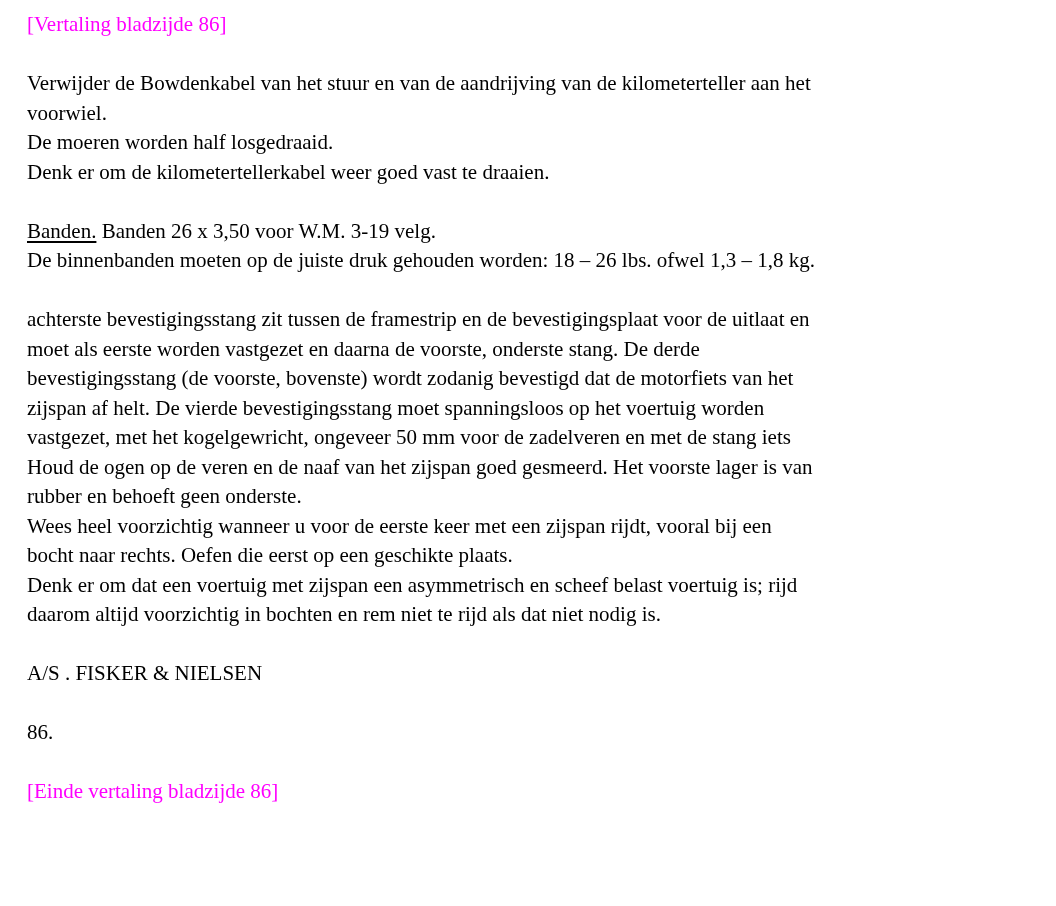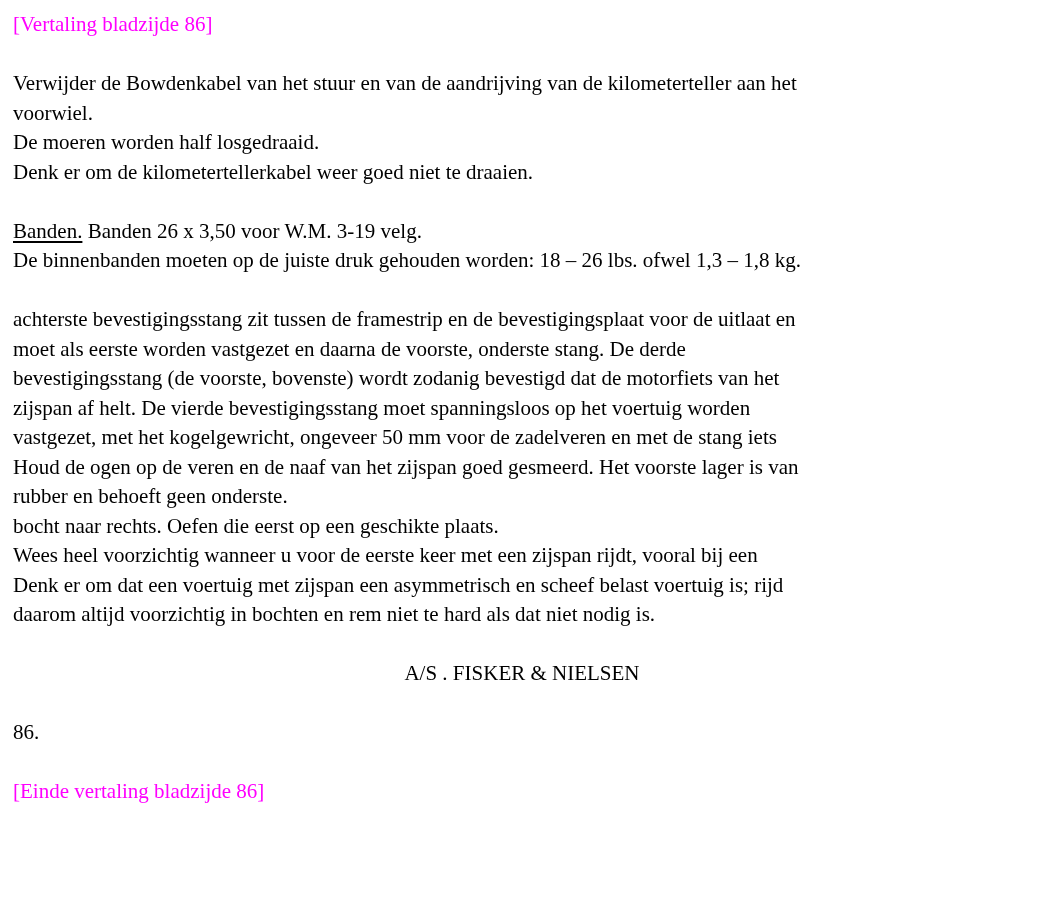--- a/index.html
+++ b/index.html
@@ -12,66 +12,66 @@
     height: 906px;
     overflow: hidden;
     font-family: "Liberation Serif", "DejaVu Serif", serif;
     font-size: 21px;
     color: #000000;
   }
   .doc-page {
     box-sizing: border-box;
     width: 1056px;
     height: 906px;
-    padding: 10px 25px 0 13px;
+    padding: 10px 25px 0 27px;
   }
   .line {
     line-height: 29.5px;
     height: 29.5px;
     white-space: pre;
   }
   .line.blank {
     height: 29.5px;
   }
   .line.marker {
     color: var(--marker-color, #ff00ff);
   }
   .line.center {
-    text-align: center;
+    text-align: left;
     white-space: normal;
   }
   .u {
     text-decoration: underline;
     text-underline-offset: 3px;
   }
 </style>
 </head>
 <body style="background: rgb(255, 255, 255); color: rgb(0, 0, 0);">
 
 <div class="doc-page">
     <div class="line marker"><span>[Vertaling bladzijde 86]</span></div>
     <div class="line blank"></div>
     <div class="line"><span>Verwijder de Bowdenkabel van het stuur en van de aandrijving van de kilometerteller aan het</span></div>
     <div class="line"><span>voorwiel.</span></div>
     <div class="line"><span>De moeren worden half losgedraaid.</span></div>
-    <div class="line"><span>Denk er om de kilometertellerkabel weer goed niet te draaien.</span></div>
+    <div class="line"><span>Denk er om de kilometertellerkabel weer goed vast te draaien.</span></div>
     <div class="line blank"></div>
     <div class="line"><span class="u">Banden.</span><span> Banden 26 x 3,50 voor W.M. 3-19 velg.</span></div>
     <div class="line"><span>De binnenbanden moeten op de juiste druk gehouden worden: 18 – 26 lbs. ofwel 1,3 – 1,8 kg.</span></div>
     <div class="line blank"></div>
     <div class="line"><span>achterste bevestigingsstang zit tussen de framestrip en de bevestigingsplaat voor de uitlaat en</span></div>
     <div class="line"><span>moet als eerste worden vastgezet en daarna de voorste, onderste stang. De derde</span></div>
     <div class="line"><span>bevestigingsstang (de voorste, bovenste) wordt zodanig bevestigd dat de motorfiets van het</span></div>
     <div class="line"><span>zijspan af helt. De vierde bevestigingsstang moet spanningsloos op het voertuig worden</span></div>
     <div class="line"><span>vastgezet, met het kogelgewricht, ongeveer 50 mm voor de zadelveren en met de stang iets</span></div>
     <div class="line"><span>Houd de ogen op de veren en de naaf van het zijspan goed gesmeerd. Het voorste lager is van</span></div>
     <div class="line"><span>rubber en behoeft geen onderste.</span></div>
+    <div class="line"><span>Wees heel voorzichtig wanneer u voor de eerste keer met een zijspan rijdt, vooral bij een</span></div>
     <div class="line"><span>bocht naar rechts. Oefen die eerst op een geschikte plaats.</span></div>
-    <div class="line"><span>Wees heel voorzichtig wanneer u voor de eerste keer met een zijspan rijdt, vooral bij een</span></div>
     <div class="line"><span>Denk er om dat een voertuig met zijspan een asymmetrisch en scheef belast voertuig is; rijd</span></div>
-    <div class="line"><span>daarom altijd voorzichtig in bochten en rem niet te hard als dat niet nodig is.</span></div>
+    <div class="line"><span>daarom altijd voorzichtig in bochten en rem niet te rijd als dat niet nodig is.</span></div>
     <div class="line blank"></div>
     <div class="line center"><span>A/S . FISKER &amp; NIELSEN</span></div>
     <div class="line blank"></div>
     <div class="line"><span>86.</span></div>
     <div class="line blank"></div>
     <div class="line marker"><span>[Einde vertaling bladzijde 86]</span></div>
   </div>
 
 </body></html>

